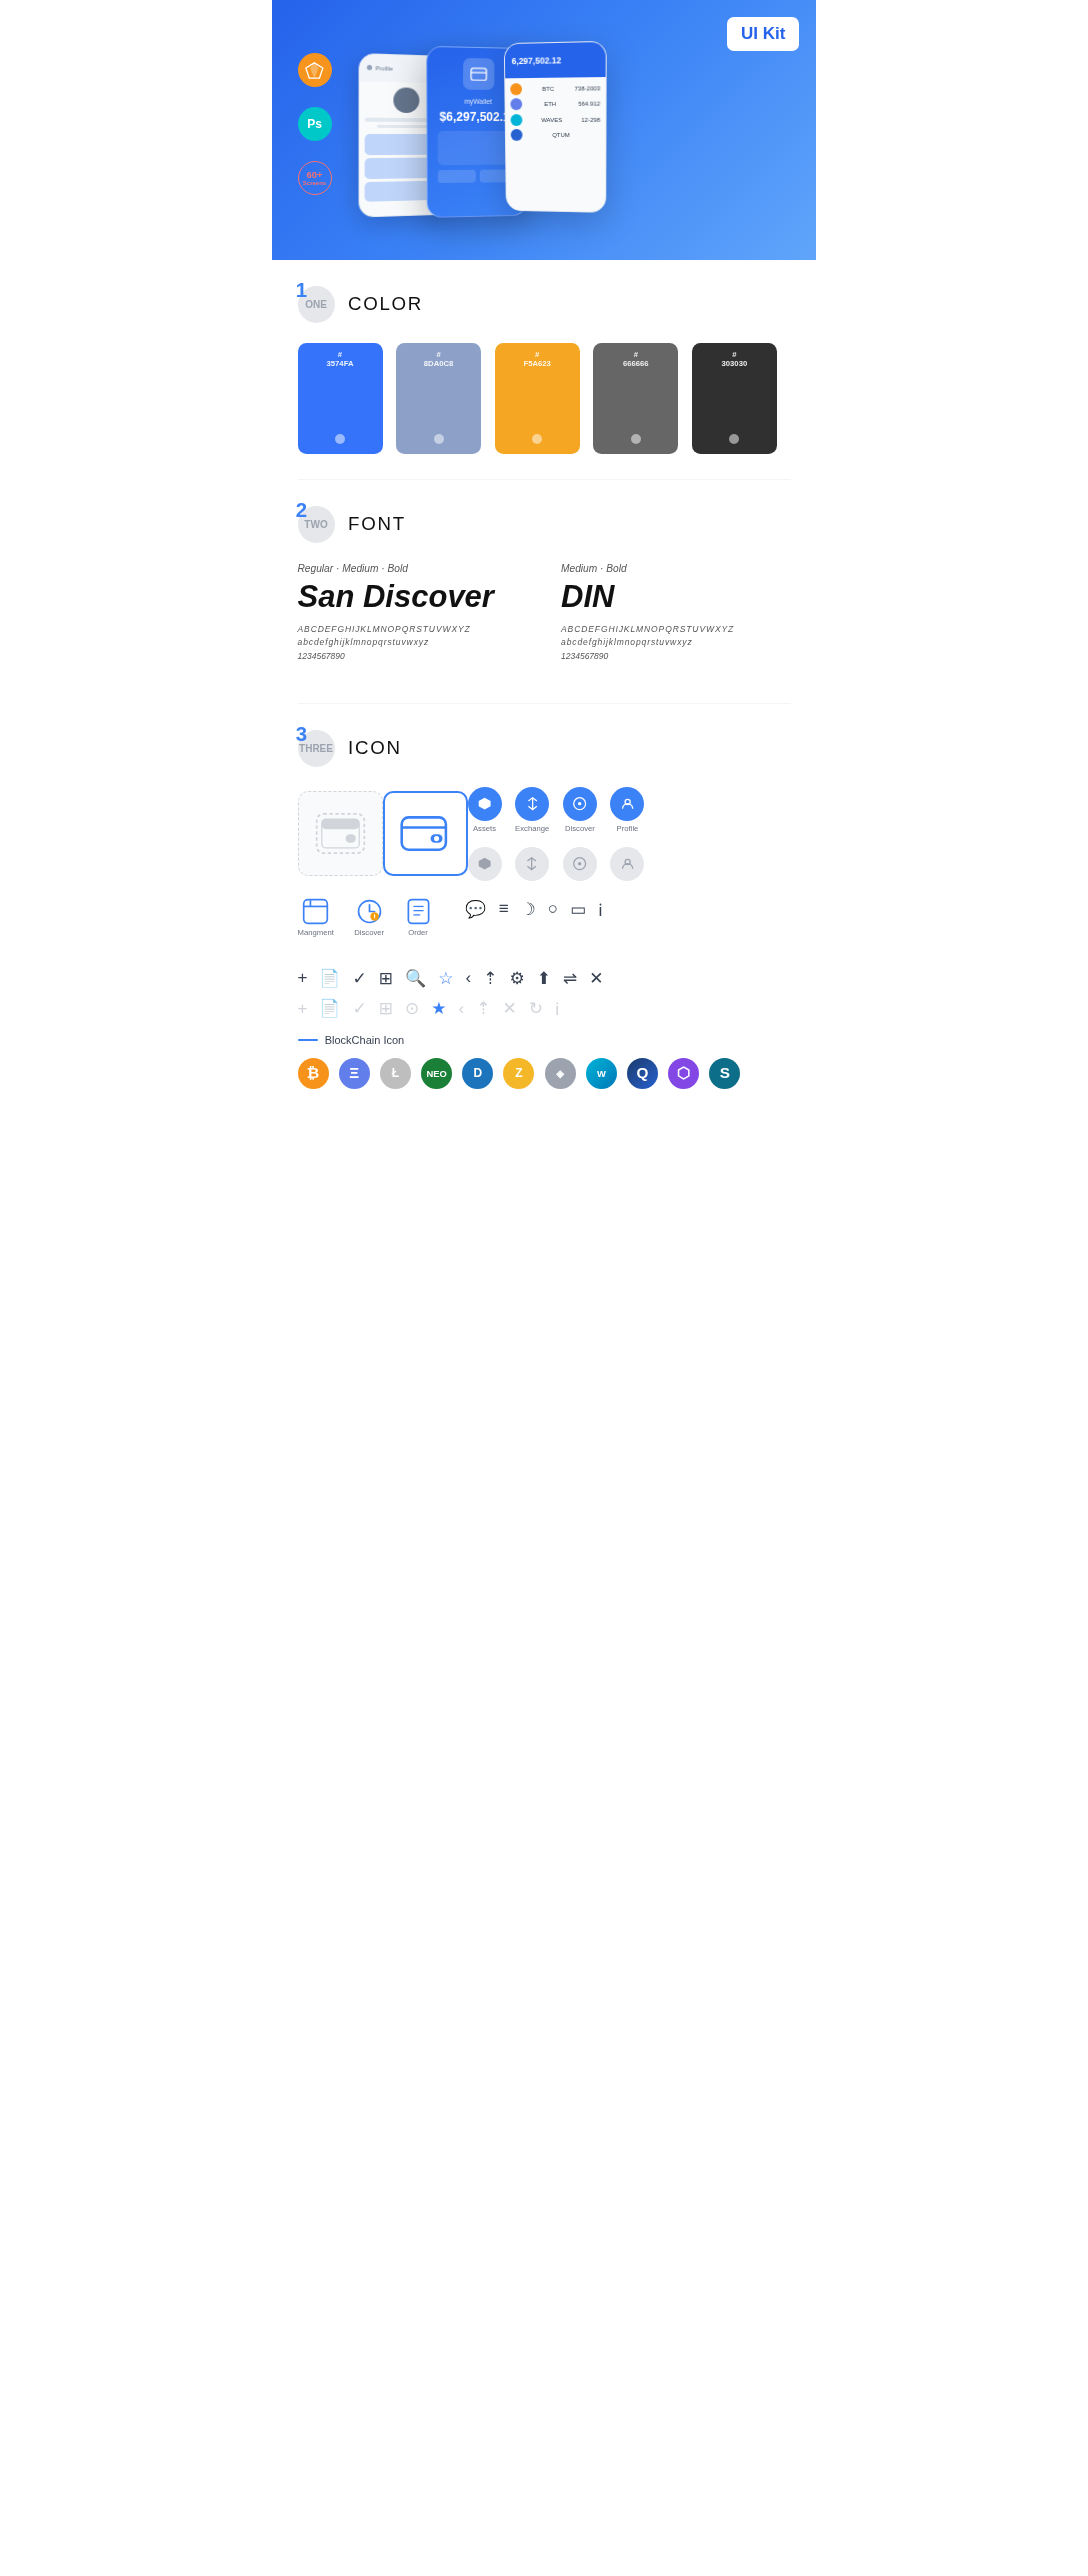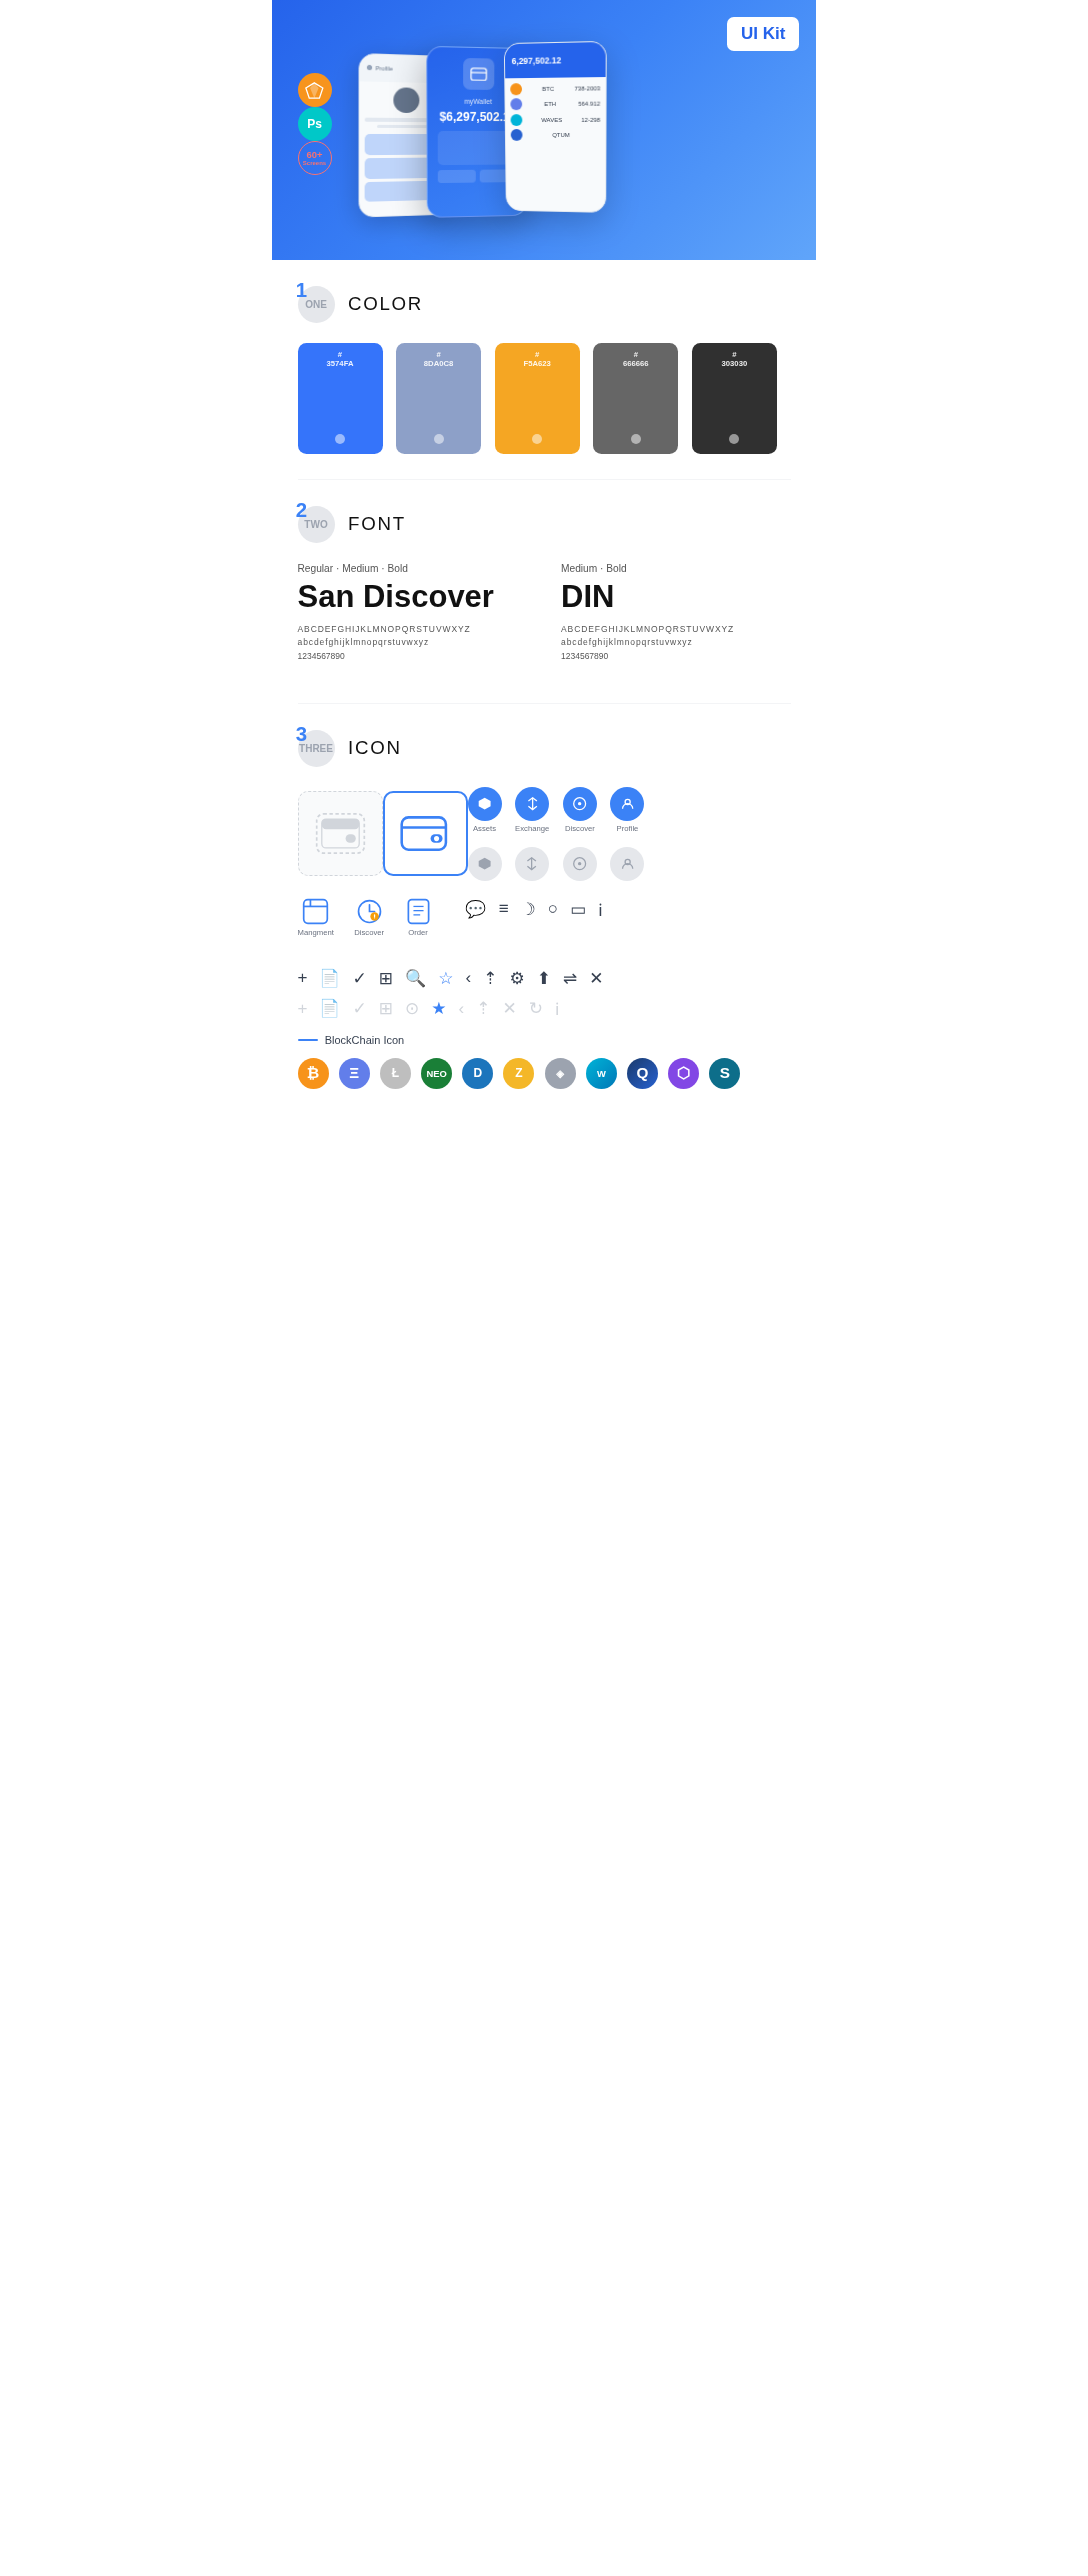--- a/index.html
+++ b/index.html
@@ -115,20 +115,21 @@
       border-radius: 50%;
       background: rgba(255,255,255,0.5);
       margin: 0 auto 3.4px;
     }
 
     
     .font-row {
       display: flex;
       gap: 34px;
       margin-bottom: 17px;
+      font-style: italic;
     }
     .font-col { flex: 1; }
     .font-weights {
       font-size: 10.2px;
       color: #555;
       margin-bottom: 5.1px;
     }
     .font-name {
       font-size: 31px;
       font-weight: 800;
@@ -285,21 +286,21 @@
       color: #6b7280;
     }
   </style>
 </head>
 <body>
 
 <div class="hero">
   <div class="ui-kit-badge">UI Kit</div>
 
   <div style="display:flex; gap:10.2px; margin-top:13.6px; align-items:center;">
-    <div style="display:flex;flex-direction:column;gap:0;">
+    <div style="display:flex;flex-direction:column;gap:20px;">
       <div class="badge-sketch">
         <svg width="18.7" height="17" viewBox="0 0 22 20">
             <polygon points="11,1 21,7 17,19 5,19 1,7" fill="none" stroke="#fff" stroke-width="1.5"></polygon>
             <polygon points="11,1 16,7 11,19 6,7" fill="rgba(255,255,255,0.3)"></polygon>
           </svg>
       </div>
       <div class="badge-ps" style="background:#00c8c8;font-size:12px;font-weight:800;">Ps</div>
       <div class="badge-screens" style="width:34px;height:34px;border-radius:50%;border:1.7px solid #f87171;display:flex;flex-direction:column;align-items:center;justify-content:center;">
         <span style="font-size:9.4px;color:#f87171;font-weight:700;line-height:1">60+</span>
         <span style="font-size:6px;color:#f87171;">Screens</span>

